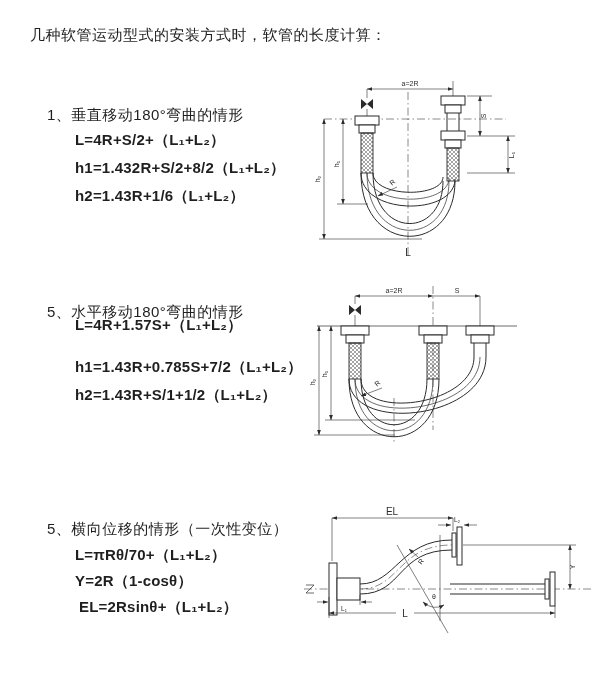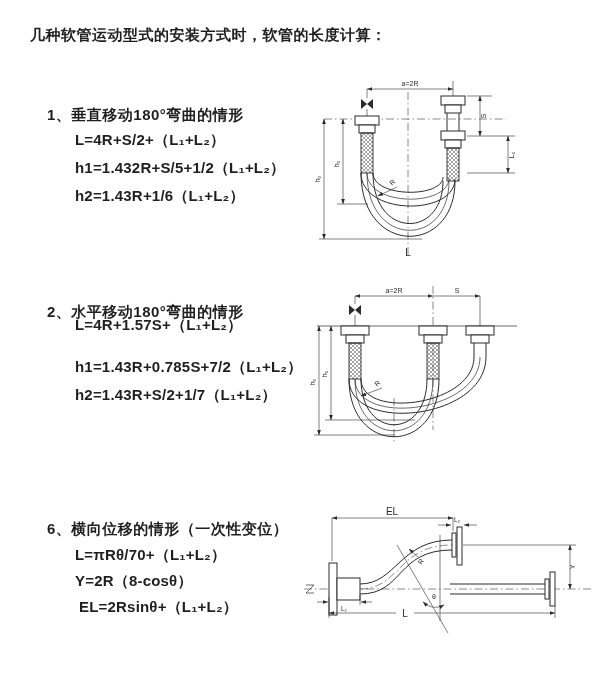--- a/index.html
+++ b/index.html
@@ -2,22 +2,22 @@
 <html><head>
 <meta charset="utf-8">
 <style>
   html,body{margin:0;padding:0;}
   body{
     width:600px;height:675px;position:relative;overflow:hidden;
     background:#ffffff;color:#1f1f1f;
     font-family:"Liberation Sans","DejaVu Sans",sans-serif;
   }
   .abs{position:absolute;white-space:nowrap;}
-  .title{font-size:15px;font-weight:bold;letter-spacing:.5px;}
-  .heading{font-size:15px;font-weight:bold;letter-spacing:.5px;}
+  .title{font-size:15px;font-weight:normal;letter-spacing:.5px;}
+  .heading{font-size:15px;font-weight:normal;letter-spacing:.5px;}
   .formula{font-size:15px;font-weight:700;letter-spacing:.2px;}
   svg{position:absolute;overflow:visible;}
   svg text{fill:#2b2b2b;font-family:"Liberation Sans","DejaVu Sans",sans-serif;}
   .obj{stroke:#2b2b2b;stroke-width:1;fill:none;}
   .objf{stroke:#2b2b2b;stroke-width:1;fill:#ffffff;}
   .hose{stroke:#2b2b2b;stroke-width:.9;fill:url(#hatch);}
   .dim{stroke:#2b2b2b;stroke-width:.6;fill:none;}
   .cl{stroke:#2b2b2b;stroke-width:.55;fill:none;stroke-dasharray:8 3 1.5 3;}
   .lbl{font-size:7px;}
   .lbl2{font-size:10px;}
@@ -33,31 +33,31 @@
     <pattern id="hatch" width="4" height="4" patternUnits="userSpaceOnUse">
       <path d="M0,0 L4,4 M4,0 L0,4" stroke="#4a4a4a" stroke-width="0.5"></path>
     </pattern>
   </defs>
 </svg>
 
 <div class="abs title" style="left:30px;top:26px">几种软管运动型式的安装方式时，软管的长度计算：</div>
 
 <div class="abs heading" style="left:47px;top:106px">1、垂直移动180°弯曲的情形</div>
 <div class="abs formula" style="left:75px;top:131px">L=4R+S/2+（L₁+L₂）</div>
-<div class="abs formula" style="left:75px;top:159px">h1=1.432R+S/5+1/2（L₁+L₂）</div>
+<div class="abs formula" style="left:75px;top:159px">h1=1.432R+S/2+8/2（L₁+L₂）</div>
 <div class="abs formula" style="left:75px;top:187px">h2=1.43R+1/6（L₁+L₂）</div>
 
-<div class="abs heading" style="left:47px;top:303px">2、水平移动180°弯曲的情形</div>
+<div class="abs heading" style="left:47px;top:303px">5、水平移动180°弯曲的情形</div>
 <div class="abs formula" style="left:75px;top:316px">L=4R+1.57S+（L₁+L₂）</div>
 <div class="abs formula" style="left:75px;top:358px">h1=1.43R+0.785S+7/2（L₁+L₂）</div>
-<div class="abs formula" style="left:75px;top:386px">h2=1.43R+S/2+1/7（L₁+L₂）</div>
-
-<div class="abs heading" style="left:47px;top:520px">6、横向位移的情形（一次性变位）</div>
+<div class="abs formula" style="left:75px;top:386px">h2=1.43R+S/1+1/2（L₁+L₂）</div>
+
+<div class="abs heading" style="left:47px;top:520px">5、横向位移的情形（一次性变位）</div>
 <div class="abs formula" style="left:75px;top:546px">L=πRθ/70+（L₁+L₂）</div>
-<div class="abs formula" style="left:75px;top:572px">Y=2R（8-cosθ）</div>
+<div class="abs formula" style="left:75px;top:572px">Y=2R（1-cosθ）</div>
 <div class="abs formula" style="left:79px;top:598px">EL=2Rsinθ+（L₁+L₂）</div>
 
 <svg style="left:310px;top:76px" width="285" height="185" viewBox="0 0 285 185">
 
   <line class="cl" x1="98" y1="16" x2="98" y2="180"></line>
   <line class="cl" x1="14" y1="43" x2="196" y2="43"></line>
 
   <line class="dim" x1="57" y1="13" x2="143" y2="13" marker-start="url(#ah)" marker-end="url(#ah)"></line>
   <line class="dim" x1="143" y1="5" x2="143" y2="20"></line>
   <text class="lbl" x="100" y="10" text-anchor="middle">a=2R</text>

